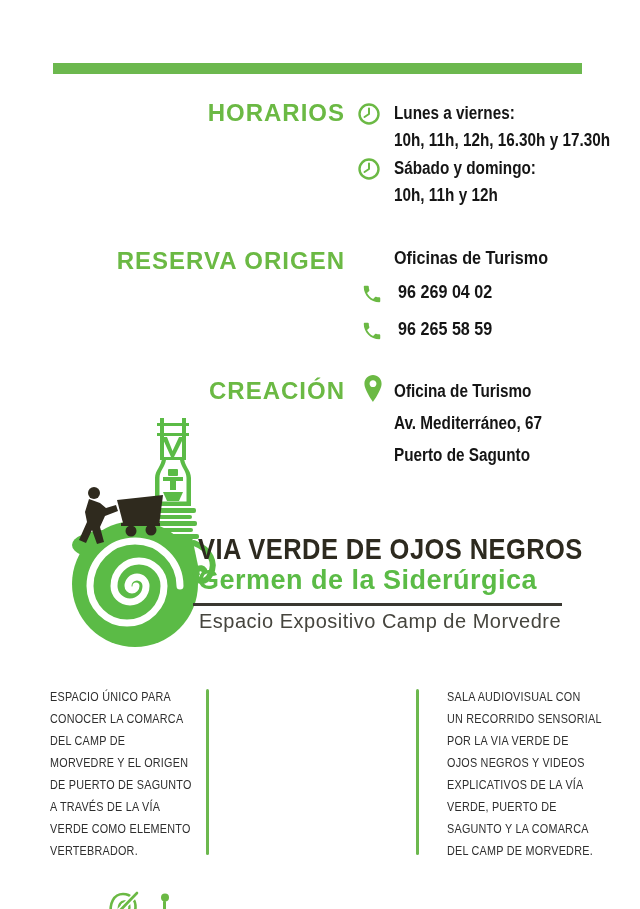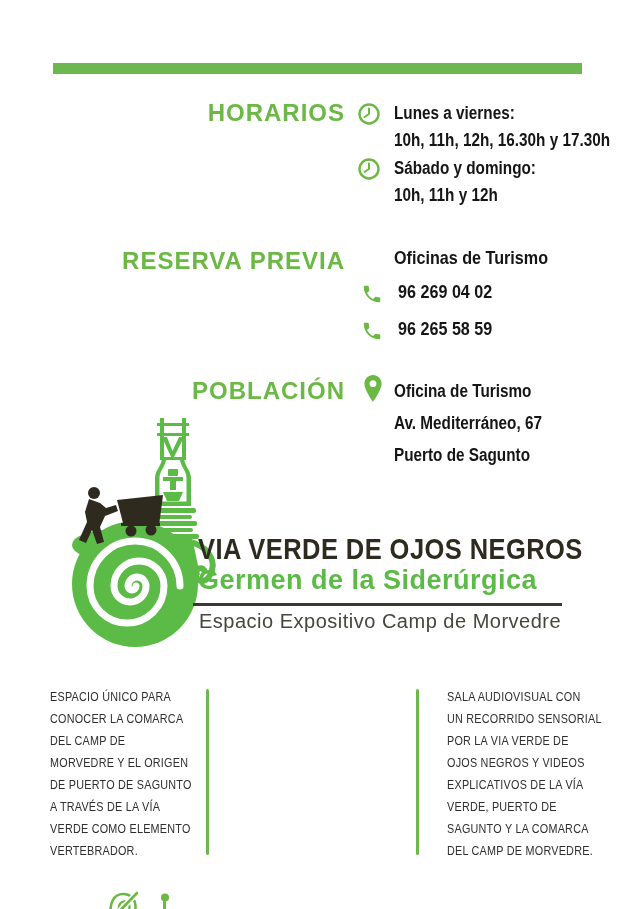--- a/index.html
+++ b/index.html
@@ -74,35 +74,35 @@
   <div class="abs info-text cond sched-1">Lunes a viernes:
 10h, 11h, 12h, 16.30h y 17.30h</div>
 
   <svg class="abs icon clock-2" width="24" height="24" viewBox="0 0 24 24">
     <circle cx="12" cy="12" r="9.5" fill="none" stroke="#6bb944" stroke-width="2.4"></circle>
     <path d="M12 12 L12 6.5 M12 12 L7.5 15" fill="none" stroke="#6bb944" stroke-width="2" stroke-linecap="round"></path>
   </svg>
   <div class="abs info-text cond sched-2">Sábado y domingo:
 10h, 11h y 12h</div>
 
-  <div class="abs green-head h-reserva">RESERVA PREVIA</div>
+  <div class="abs green-head h-reserva">RESERVA ORIGEN</div>
 
   <div class="abs office-label cond">Oficinas de Turismo</div>
 
   <svg class="abs icon phone-ic-1" width="22" height="22" viewBox="0 0 24 24">
     <path d="M6.6 10.8c1.4 2.8 3.8 5.1 6.6 6.6l2.2-2.2c.3-.3.7-.4 1-.2 1.1.4 2.3.6 3.6.6.6 0 1 .4 1 1V20c0 .6-.4 1-1 1C10.6 21 3 13.4 3 4c0-.6.4-1 1-1h3.5c.6 0 1 .4 1 1 0 1.2.2 2.4.6 3.6.1.3 0 .7-.2 1l-2.3 2.2z" fill="#6bb944"></path>
   </svg>
   <div class="abs phone-num cond phone-1">96 269 04 02</div>
 
   <svg class="abs icon phone-ic-2" width="22" height="22" viewBox="0 0 24 24">
     <path d="M6.6 10.8c1.4 2.8 3.8 5.1 6.6 6.6l2.2-2.2c.3-.3.7-.4 1-.2 1.1.4 2.3.6 3.6.6.6 0 1 .4 1 1V20c0 .6-.4 1-1 1C10.6 21 3 13.4 3 4c0-.6.4-1 1-1h3.5c.6 0 1 .4 1 1 0 1.2.2 2.4.6 3.6.1.3 0 .7-.2 1l-2.3 2.2z" fill="#6bb944"></path>
   </svg>
   <div class="abs phone-num cond phone-2">96 265 58 59</div>
 
-  <div class="abs green-head h-ubicacion">POBLACIÓN</div>
+  <div class="abs green-head h-ubicacion">CREACIÓN</div>
 
   <svg class="abs icon pin-ic" width="26" height="30" viewBox="0 0 24 28">
     <path d="M12 1C7.6 1 4 4.6 4 9c0 6 8 17 8 17s8-11 8-17c0-4.4-3.6-8-8-8zm0 11.2c-1.8 0-3.2-1.4-3.2-3.2S10.2 5.8 12 5.8 15.2 7.2 15.2 9 13.8 12.2 12 12.2z" fill="#6bb944"></path>
   </svg>
   <div class="abs info-text cond address">Oficina de Turismo
 Av. Mediterráneo, 67
 Puerto de Sagunto</div>
 
   <svg class="abs logo-art" width="160" height="245" viewBox="0 0 160 245">
 

